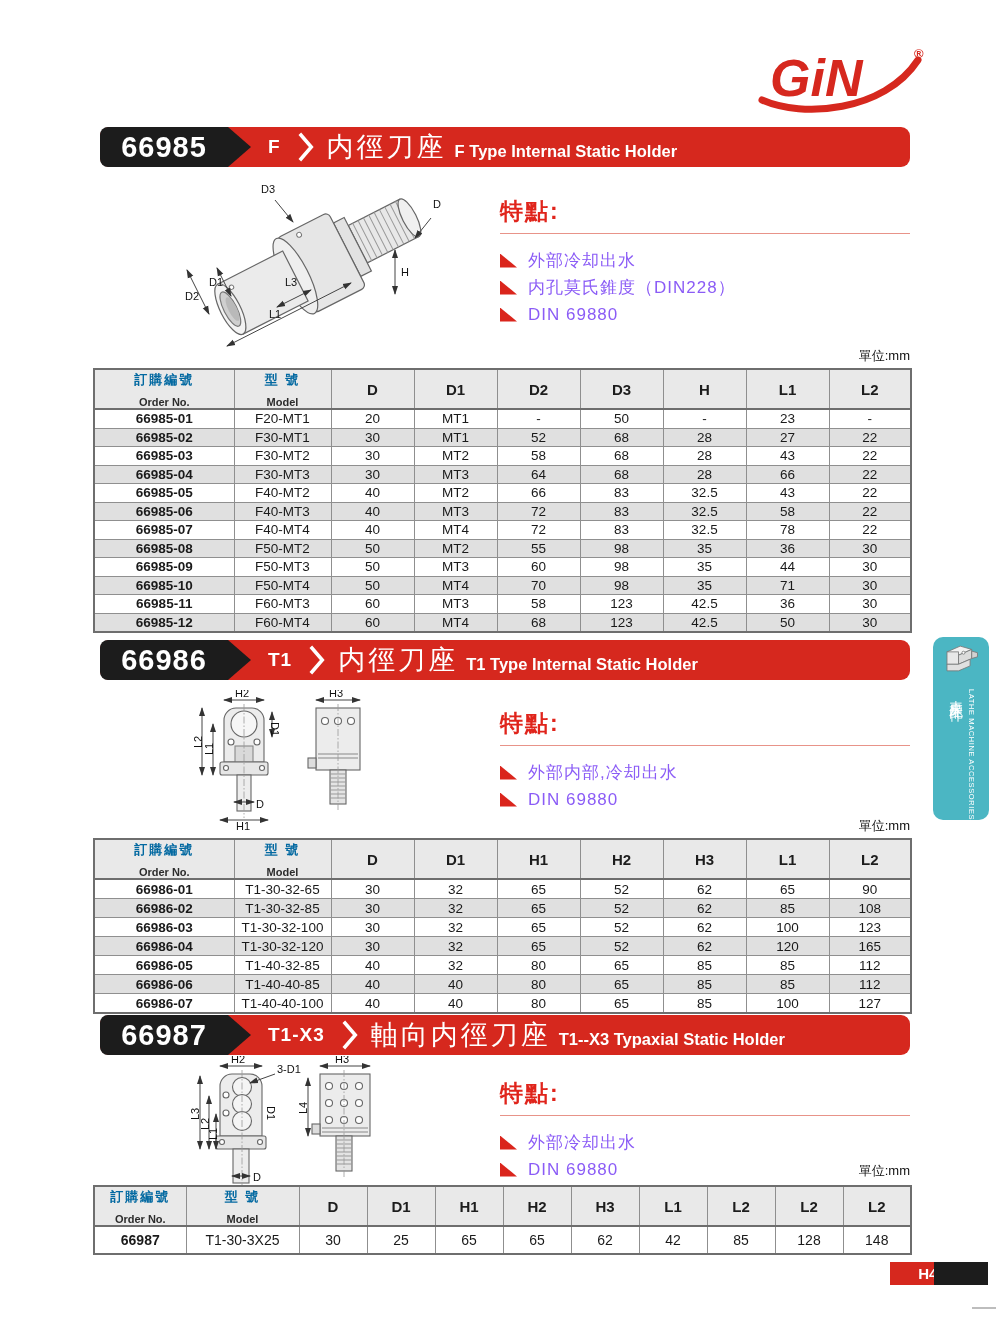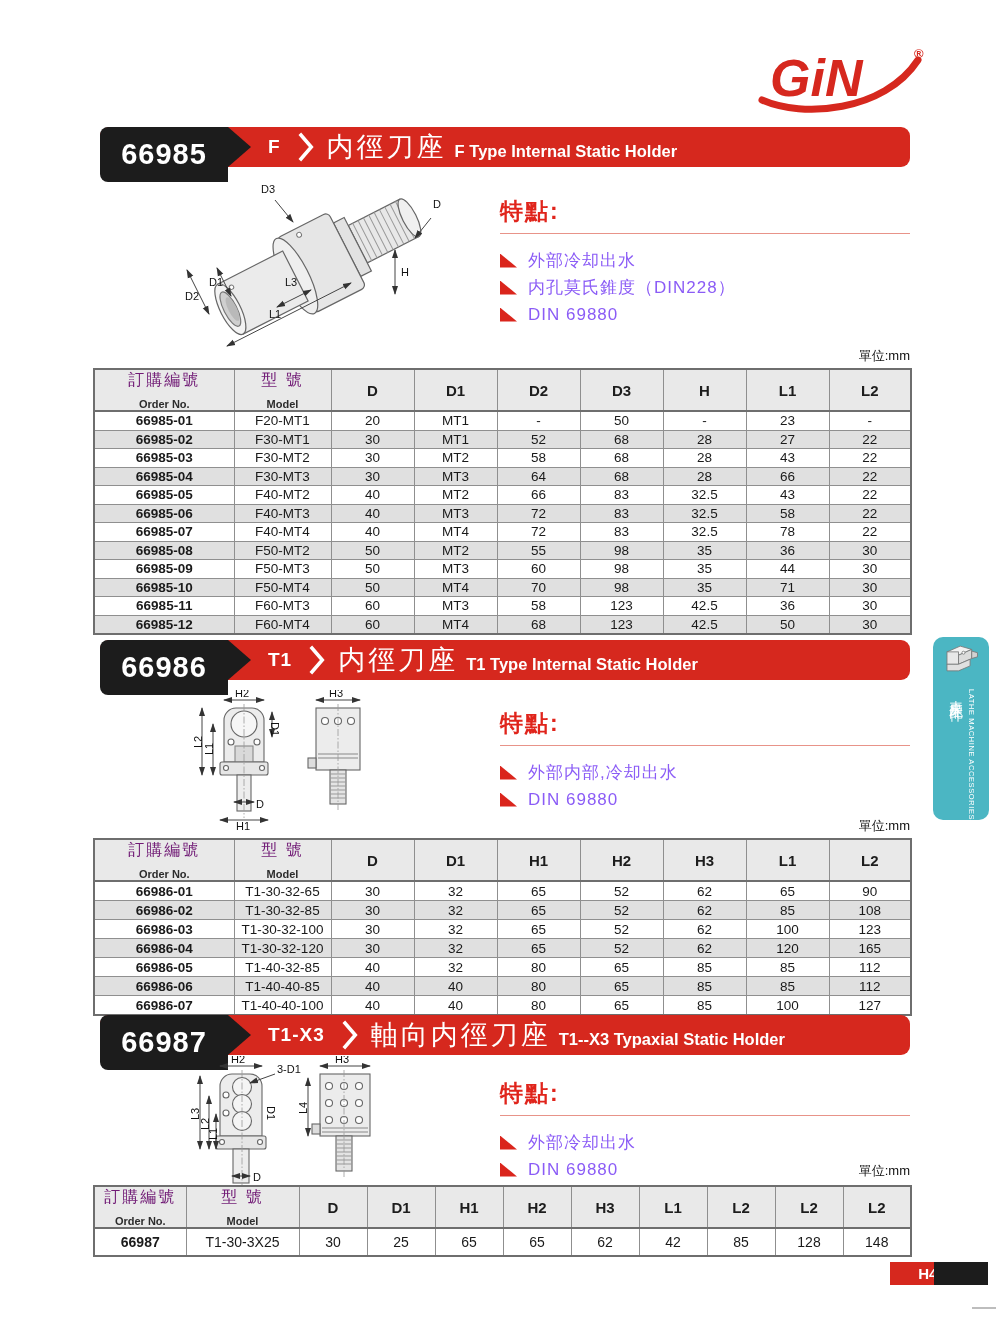--- a/index.html
+++ b/index.html
@@ -5,21 +5,21 @@
   html,body{margin:0;padding:0;background:#fff;}
   #canvas{position:relative;width:1000px;height:1338px;background:#fff;overflow:hidden;
           font-family:"Liberation Sans","DejaVu Sans",sans-serif;}
 
   
   .logo{position:absolute;left:742px;top:40px;width:200px;height:80px;}
 
   
   .band{position:absolute;left:100px;width:810px;height:40px;background:#d6281e;
         border-radius:9px;display:flex;align-items:center;}
-  .code-block{position:absolute;left:0;top:0;width:128px;height:55px;background:#1c1c1c;
+  .code-block{position:absolute;left:0;top:0;width:128px;height:40px;background:#1c1c1c;
         border-radius:8px 0 0 8px;display:flex;align-items:center;justify-content:center;}
   .code-block span{color:#fff;font-size:29px;font-weight:800;letter-spacing:1px;}
   .code-arrow{position:absolute;left:128px;top:0;width:0;height:0;
         border-top:20px solid transparent;border-bottom:20px solid transparent;
         border-left:23px solid #1c1c1c;}
   .badge{margin-left:168px;color:#fff;font-size:19px;font-weight:700;letter-spacing:1px;
         white-space:nowrap;}
   .chev{width:18px;height:30px;margin-left:16px;flex:none;}
   .tzh{color:#fff;font-size:27px;letter-spacing:3px;margin-left:12px;white-space:nowrap;}
   .ten{color:#fff;font-size:16.5px;font-weight:700;margin-left:8px;margin-top:8px;white-space:nowrap;}
@@ -36,21 +36,21 @@
 
   
   .unit{position:absolute;left:760px;width:150px;text-align:right;font-size:13px;color:#111;}
 
   
   .dtable{position:absolute;left:93px;width:817px;border-collapse:collapse;table-layout:fixed;
         border:2px solid #6e6e6e;background:#fff;}
   .dtable th,.dtable td{border:1px solid #8f8f8f;text-align:center;padding:0;
         overflow:hidden;white-space:nowrap;}
   .dtable thead th{background:#e9e9e9;height:38px;border-bottom:2px solid #6e6e6e;}
-  .hz{font-size:16px;font-weight:400;color:#701a75;letter-spacing:2px;}
+  .hz{font-size:13px;font-weight:700;color:#0369a1;letter-spacing:2px;}
   .he{font-size:11px;color:#2c2c2c;margin-top:7px;}
   .hn{font-size:15px;font-weight:700;color:#1d1d1d;}
   .dtable td{font-size:13.5px;color:#1a1a1a;height:17.5px;}
   .t2 td{height:18px;}
   .t3 td{height:26px;font-size:14px;}
   .dtable td.ono{font-weight:700;margin-top:16px;}
   .dtable tbody tr:nth-child(even){background:#e0e0e0;}
 
   
   .drawing{position:absolute;}

